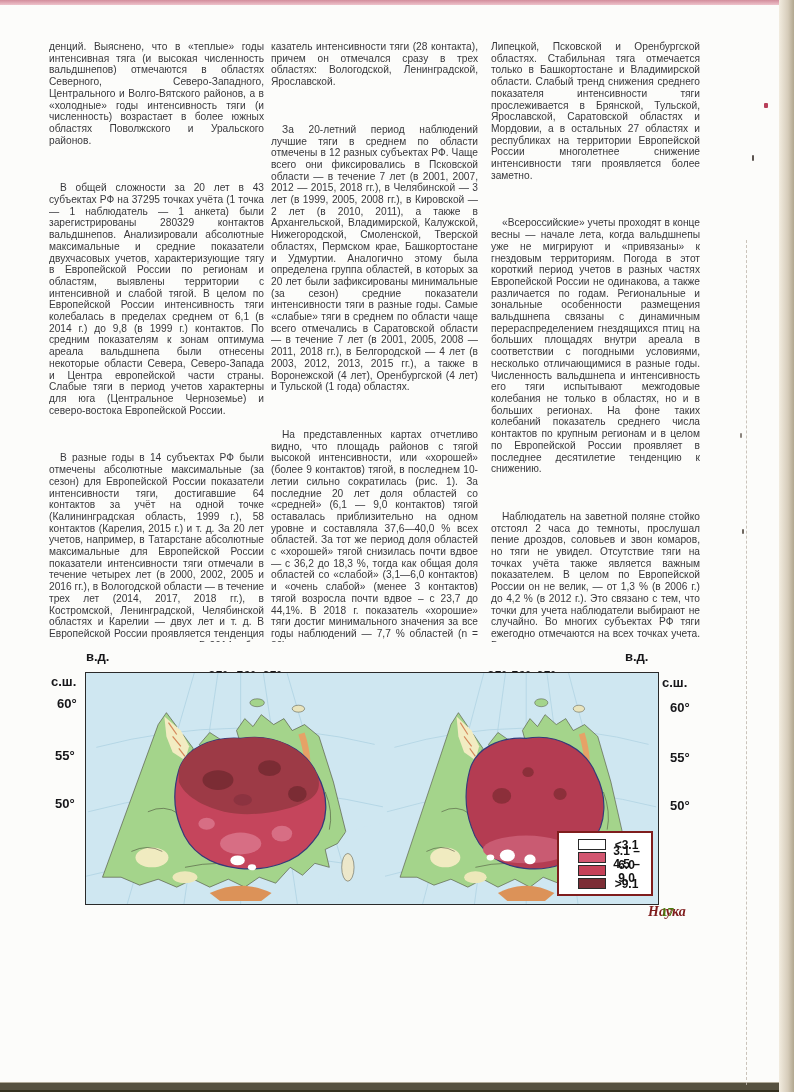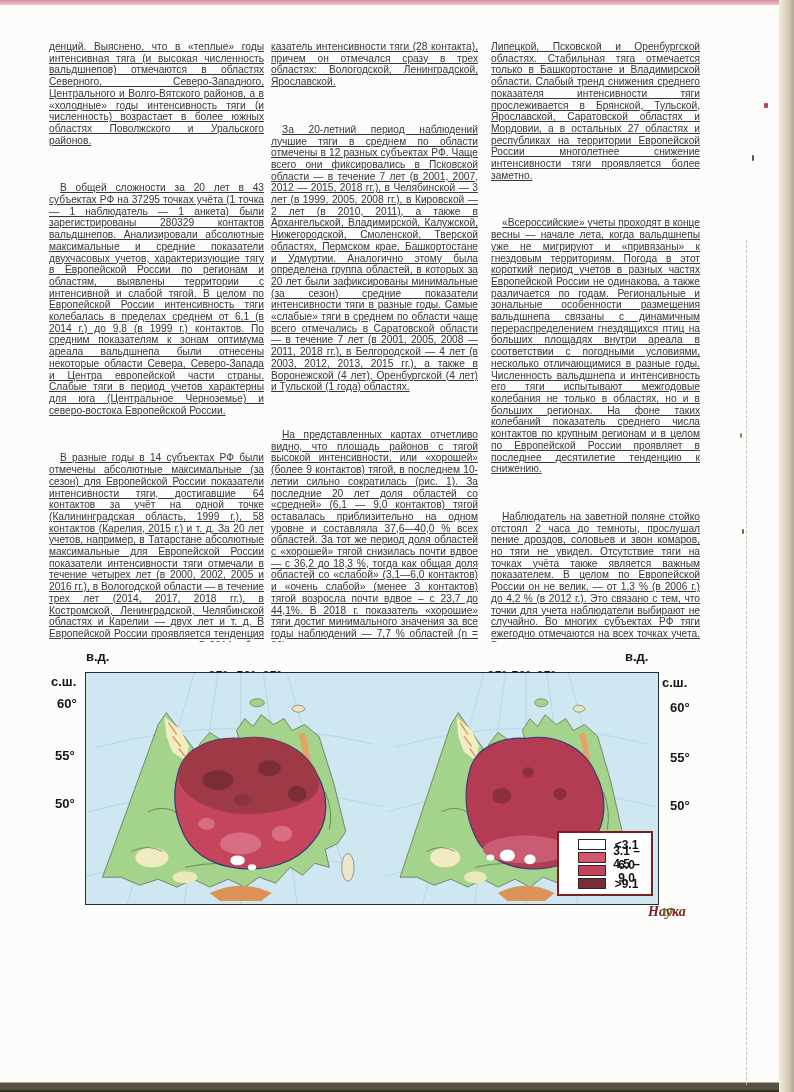--- a/index.html
+++ b/index.html
@@ -14,21 +14,21 @@
   .edge-bottom{position:absolute;left:0;bottom:0;width:794px;height:10px;
     background:linear-gradient(#b0a998 0 1px,#565140 1px 8px,#34301f 8px 10px);}
   .edge-right{position:absolute;right:0;top:0;width:15px;height:1092px;
     background:linear-gradient(90deg,#f2ecdf,#d6ccba 60%,#b1a78f);}
   .crease{position:absolute;left:746px;top:240px;height:845px;width:0;
     border-left:1px dashed #c2bab0;opacity:.85;}
   .mark{position:absolute;border-radius:1px;}
   
   .col{position:absolute;top:41px;height:601px;overflow:hidden;
     font-size:10.2px;line-height:11.7px;}
-  .col p{margin:0;text-align:justify;text-decoration:underline;}
+  .col p{margin:0;text-align:justify;}
   .col p.indent{text-indent:11px;margin-top:36px;}
   #col1{left:49px;width:215px;}
   #col2{left:271px;width:207px;}
   #col3{left:491px;width:209px;}
   
   .figure{position:absolute;left:50px;top:645px;width:645px;height:272px;}
   .axis-label{position:absolute;font-weight:bold;font-size:13px;color:#17171a;
     white-space:nowrap;}
   .tick{transform:translateX(-50%);margin-top:19px;}
   .panel{position:absolute;top:27px;height:233px;border:1px solid #2a2a2a;

